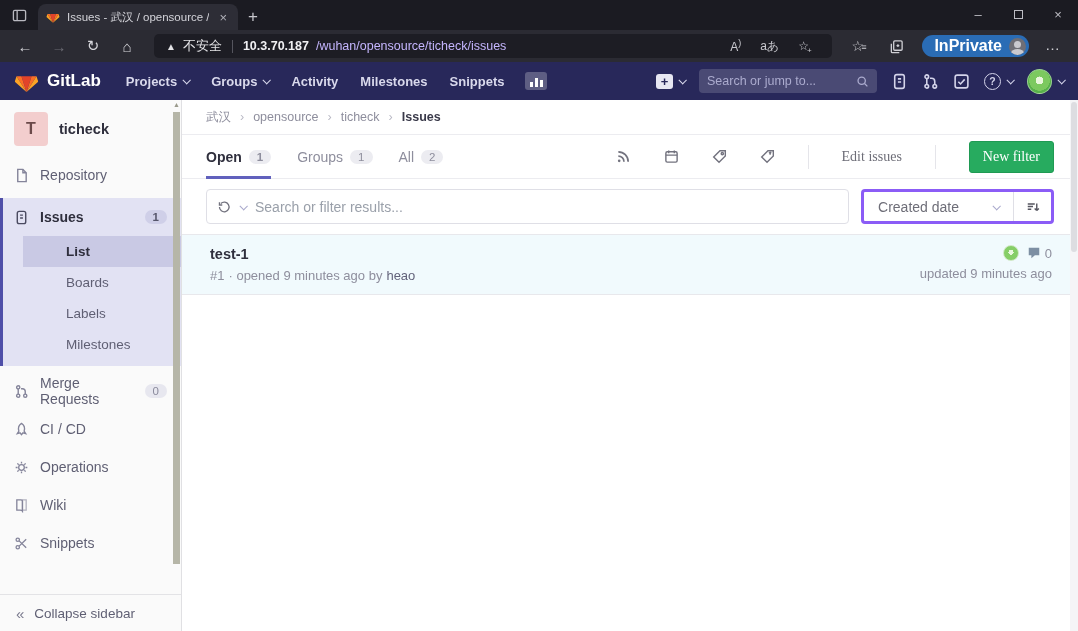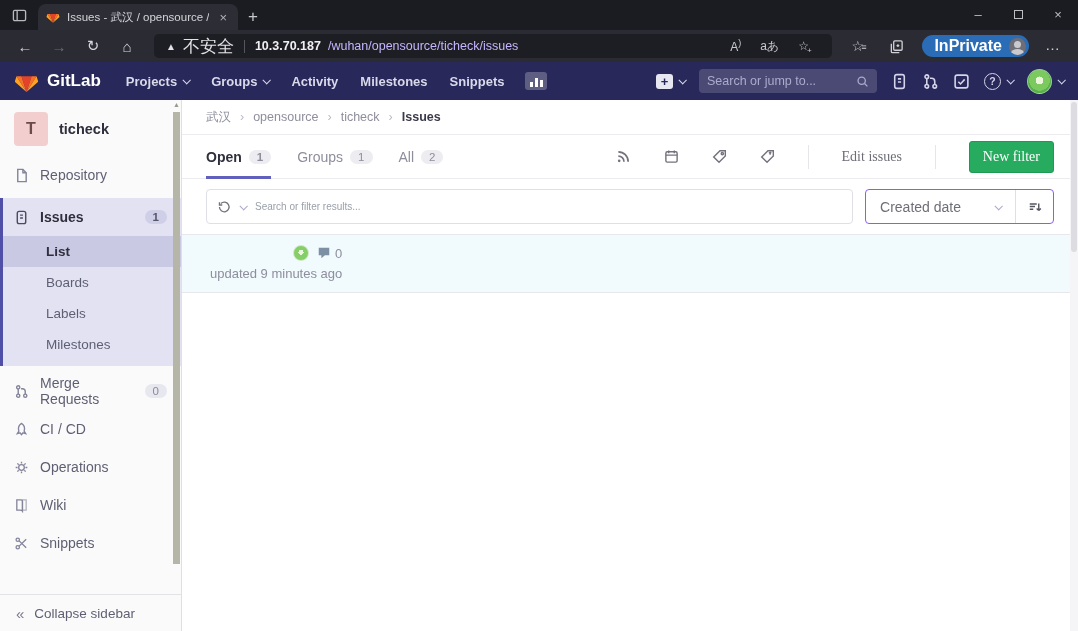--- a/index.html
+++ b/index.html
@@ -19,21 +19,21 @@
   .wincontrols { margin-left:auto; display:flex; height:30px; align-items:center; }
   .wincontrols span { width:40px; text-align:center; color:#bdbdc4; font-size:13px; line-height:30px; }
   .wc-max i { display:inline-block; width:9px; height:9px; border:1px solid #bdbdc4; }
 
   
   .btoolbar { height:32px; background:#2b2b33; display:flex; align-items:center; padding:0 10px; gap:4px; }
   .navbtn { width:30px; text-align:center; color:#d6d6db; font-size:15px; }
   .navbtn.dim { color:#6c6c74; }
   .urlbar { flex:1; height:24px; margin:0 8px; background:#1d1d24; border-radius:5px; display:flex; align-items:center; padding:0 12px; gap:7px; font-size:12.5px; }
   .warnico { color:#e3e3e6; font-size:10px; }
-  .nsec { color:#e3e3e6; font-size:17px; }
+  .nsec { color:#e3e3e6; font-size:13px; }
   .urlsep { width:1px; height:13px; background:#55555e; margin:0 3px; }
   .host { color:#f0f0f3; font-weight:700; }
   .upath { color:#c4b5fd; }
   .urlspacer { flex:1; }
   .uicon { color:#c9c9cf; font-size:12px; padding:0 6px; white-space:nowrap; }
   .uicon .wave { font-size:9px; vertical-align:super; }
   .starplus { position:relative; }
   .starplus .plus { font-size:8px; position:relative; top:3px; left:-2px; }
   .outicon { color:#cfcfd4; font-size:14px; padding:0 8px; white-space:nowrap; }
   .outicon .lines { font-size:9px; position:relative; left:-3px; top:-1px; }
@@ -75,21 +75,21 @@
   .project-head { display:flex; align-items:center; gap:11px; padding:12px 14px 10px; }
   .pavatar { width:34px; height:34px; border-radius:4px; background:#f3cece; color:#6b4a4a; font-size:16px; font-weight:700; display:flex; align-items:center; justify-content:center; }
   .pname { font-size:14.5px; font-weight:700; color:#2f2f3d; }
   .sb-item { height:38px; display:flex; align-items:center; gap:11px; padding:0 14px; color:#5f5f73; font-size:14px; }
   .sb-item svg { width:15px; height:15px; color:#84849a; flex:none; }
   .sb-badge { margin-left:auto; background:#e7e7ef; color:#8a8a9c; border-radius:9px; font-size:11.5px; padding:1px 8px; }
   .active-block { background:#e2e2f3; border-left:3px solid #4f4fa8; padding-bottom:6px; margin:4px 0 6px; }
   .active-block .sb-item { padding-left:11px; color:#2f2f3d; font-weight:700; }
   .active-block .sb-item svg { color:#4a4a60; }
   .active-block .sb-badge { background:#cfcfe8; color:#55556b; }
-  .sb-sub { height:31px; display:flex; align-items:center; padding:0 14px 0 43px; color:#5f5f73; font-size:13.5px; }
+  .sb-sub { height:31px; display:flex; align-items:center; padding:0 14px 0 43px; color:#5f5f73; font-size:13.5px;margin-left:20px; }
   .sb-sub.cur { background:#c9c9e4; color:#2f2f3d; font-weight:700; }
   .collapsebar { position:absolute; left:0; right:0; bottom:0; height:37px; border-top:1px solid #e3e3e6; background:#fafafa; display:flex; align-items:center; gap:10px; padding:0 16px; color:#5f5f73; font-size:13.5px; }
   .collapsebar .cg { font-size:15px; color:#7a7a8e; }
   .sb-scroll { position:absolute; top:0; right:0; width:9px; height:100%; }
   .sb-scroll .arr { position:absolute; top:1px; left:1px; font-size:7px; color:#9a9a8c; }
   .sb-thumb { position:absolute; top:12px; right:1px; width:7px; height:452px; background:#b6b6a8; }
 
   
   .main { flex:1; position:relative; background:#fff; min-width:0; }
   .breadcrumb { height:35px; display:flex; align-items:center; gap:9px; padding:0 24px; font-size:12.5px; color:#8e8e9d; border-bottom:1px solid #ececf0; }
@@ -103,23 +103,23 @@
   .tab-actions-right { margin-left:auto; display:flex; align-items:center; gap:33px;font-family:Liberation Serif, serif; }
   .abtn { color:#72727e; display:flex; align-items:center; }
   .abtn svg { width:15px; height:15px; }
   .vsep { width:1px; height:24px; background:#e5e5ea; }
   .editbtn { color:#6e6e78; font-size:14px; }
   .newissue { background:#27ab5f; color:#fff; border:1px solid #1f9a53; border-radius:3px; font-size:14px; font-weight:400; padding:7px 13px; font-family:inherit; }
 
   .filterrow { display:flex; align-items:center; gap:12px; margin:10px 24px; }
   .filterbox { flex:1; height:35px; border:1px solid #dfdfe6; border-radius:4px; background:#fff; display:flex; align-items:center; padding:0 10px; gap:9px; }
   .filterbox svg { width:14px; height:14px; color:#72727e; }
-  .filterbox input { flex:1; border:none; outline:none; font-size:10px; font-family:inherit; color:#333; }
+  .filterbox input { flex:1; border:none; outline:none; font-size:14px; font-family:inherit; color:#333; }
   .filterbox input::placeholder { color:#9aa0aa; }
-  .sortbox { height:35px; border:1px solid #8b5cf6; border-radius:4px; display:flex; align-items:center; background:#fff; }
+  .sortbox { height:35px; border:3px solid #8b5cf6; border-radius:4px; display:flex; align-items:center; background:#fff; }
   .sortlabel { display:flex; align-items:center; gap:34px; padding:0 14px; color:#6e6e78; font-size:14px; }
   .sortdir { width:38px; height:100%; border-left:1px solid #dfdfe6; display:flex; align-items:center; justify-content:center; color:#55555f; }
   .sortdir svg { width:14px; height:14px; }
 
   .issue-row { border-top:1px solid #e8e8ec; border-bottom:1px solid #e8e8ec; background:#f1fafd; padding:10px 26px 11px 28px; display:flex; }
   .irow-left { flex:1; min-width:0; }
   .ititle { font-size:14.5px; font-weight:700; color:#2f2f3d; text-decoration:none; }
   .imeta { margin-top:5px; font-size:13px; color:#8e8e9d; display:flex; gap:4px; }
   .imeta .auth { color:#62627a; text-decoration:none; }
   .irow-right { display:flex; flex-direction:column; align-items:flex-end; gap:5px; }
@@ -407,20 +407,28 @@
             </span>
           <span class="sortdir">
             <svg viewBox="0 0 16 16" fill="none" stroke="currentColor" stroke-width="1.6">
                 <path d="M2 4.5h8M2 7.5h6M2 10.5h4M12.3 4v8M12.3 12l-2.4-2.4M12.3 12l2.4-2.4"></path>
               </svg>
           </span>
         </div>
       </div>
 
       <div class="issue-row">
+        <div class="irow-left">
+          <a class="ititle">test-1</a>
+          <div class="imeta">
+            <span>#1</span>
+            <span>· opened 9 minutes ago by</span>
+            <a class="auth">heao</a>
+          </div>
+        </div>
         <div class="irow-right">
           <div class="irtop">
             <span class="mini-avatar"></span>
             <span class="cmt">
               <svg viewBox="0 0 16 16">
                   <path fill="currentColor" d="M14 2H2v8.5h3V14l4-3.5h5z"></path>
                 </svg>
               <span>0</span>
             </span>
           </div>

